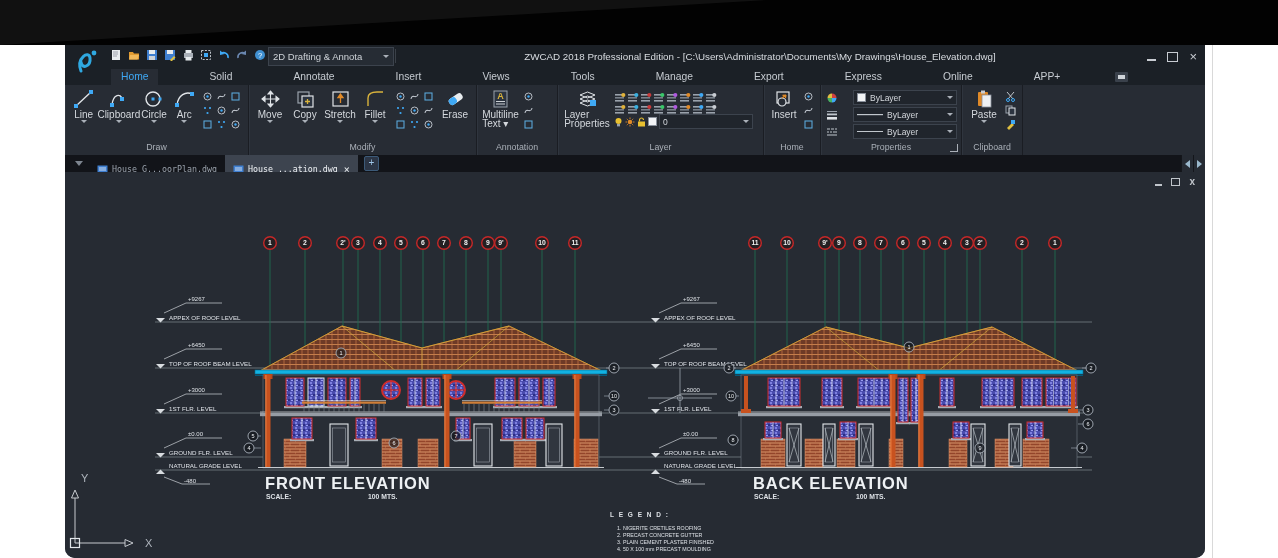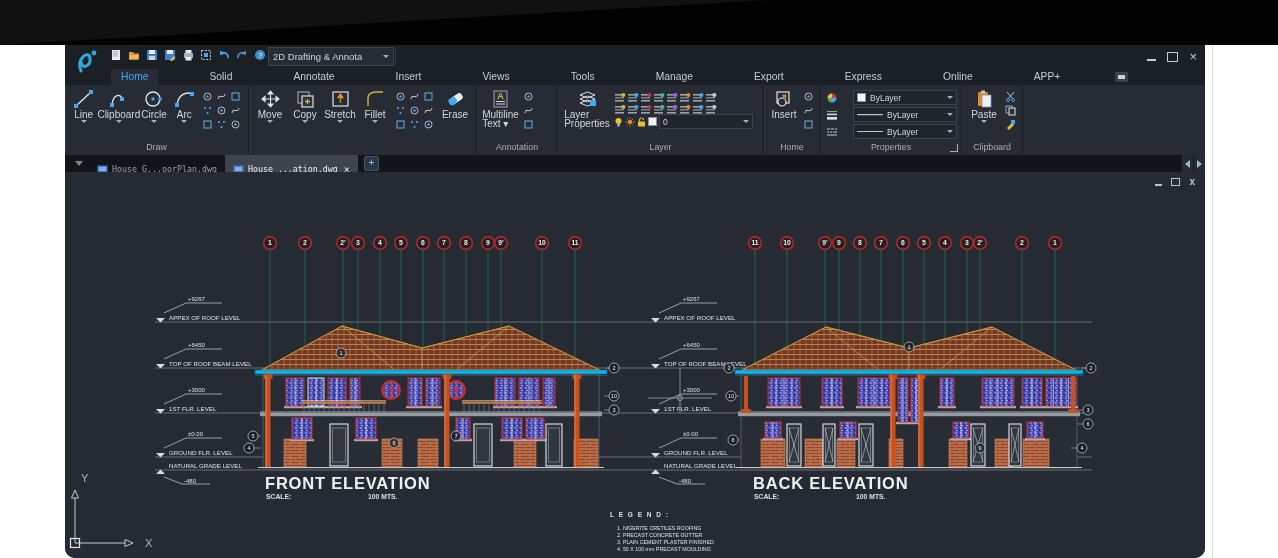--- a/index.html
+++ b/index.html
@@ -163,20 +163,21 @@
               <circle cx="6" cy="6" r="5" fill="#3f8fd0"></circle>
               <text x="6" y="8.6" font-size="7.5" fill="#fff" text-anchor="middle" font-family="Liberation Sans,sans-serif">?</text>
             </svg>
           </span>
         </div>
       <div class="ws-drop">
         <span>2D Drafting &amp; Annota</span>
         <span class="caret"></span>
       </div>
       <div class="tb-sep"></div>
+      <div class="tb-title">ZWCAD 2018 Professional Edition - [C:\Users\Administrator\Documents\My Drawings\House_Elevation.dwg]</div>
       <div class="winctl">
         <span class="wmin"></span>
         <span class="wmax"></span>
         <span class="wclose">×</span>
       </div>
     </div>
 
     <div class="ribbontabs" id="ribbon-tabs">
         <span class="rtab active">Home</span>
         <span class="rtab">Solid</span>
@@ -382,20 +383,21 @@
           <div class="bigbtn">
             <svg viewBox="0 0 21 20">
                 <g transform="rotate(-35 10 10)">
                   <rect x="3" y="7" width="15" height="7" rx="3" fill="#e8ecef"></rect>
                   <rect x="3" y="7" width="8" height="7" rx="3" fill="#3fa9f5"></rect>
                 </g>
               </svg>
             <span class="blabel">Erase</span>
           </div>
         </div>
+        <div class="panel-label">Modify</div>
       </div>
 
       <div class="panel" style="width:80px">
         <div class="panel-body">
           <div class="bigbtn">
             <svg viewBox="0 0 21 20">
                 <rect x="4" y="2" width="13" height="16" stroke="#9aa2ac" fill="#2c3440" stroke-width="1"></rect>
                 <text x="10.5" y="10" font-size="9" font-weight="bold" fill="#d9b33c" text-anchor="middle" font-family="Liberation Sans,sans-serif">A</text>
                 <path d="M6 12.5 h9 M6 15 h9" stroke="#dfe3e7" stroke-width="0.9"></path>
               </svg>

